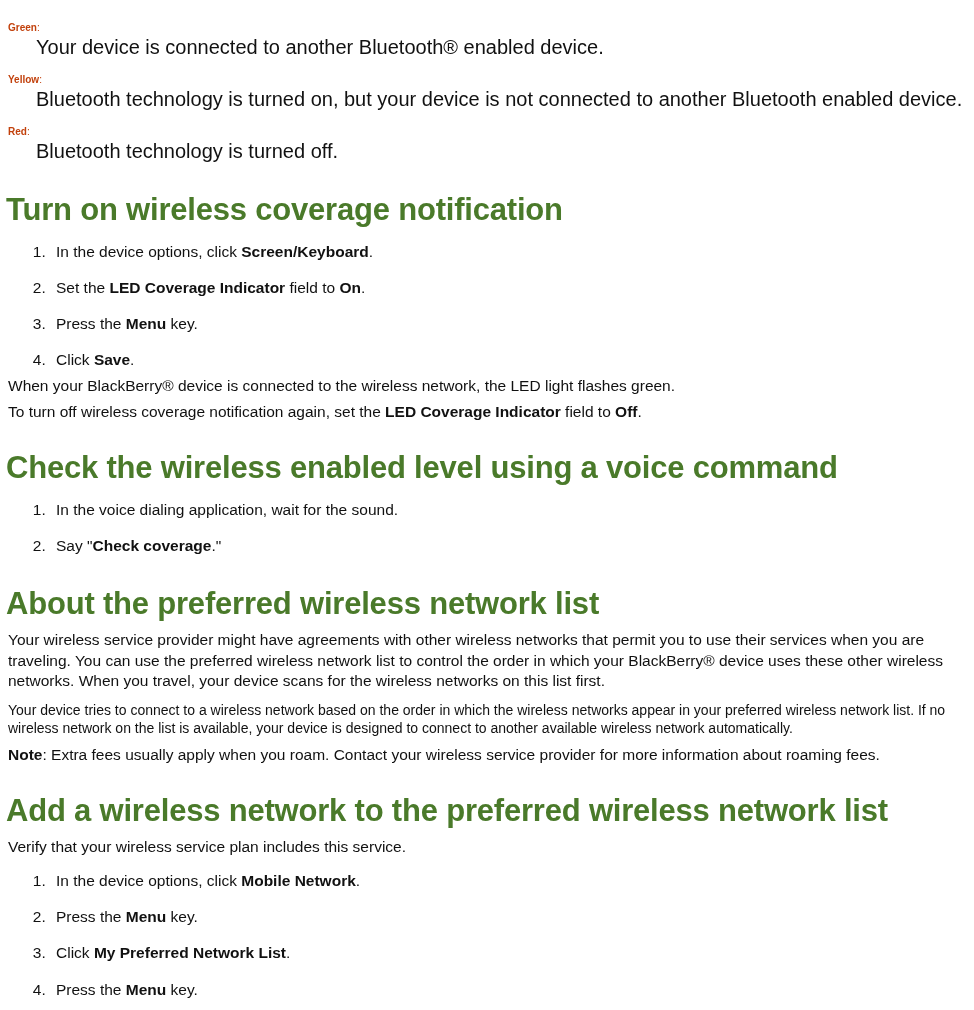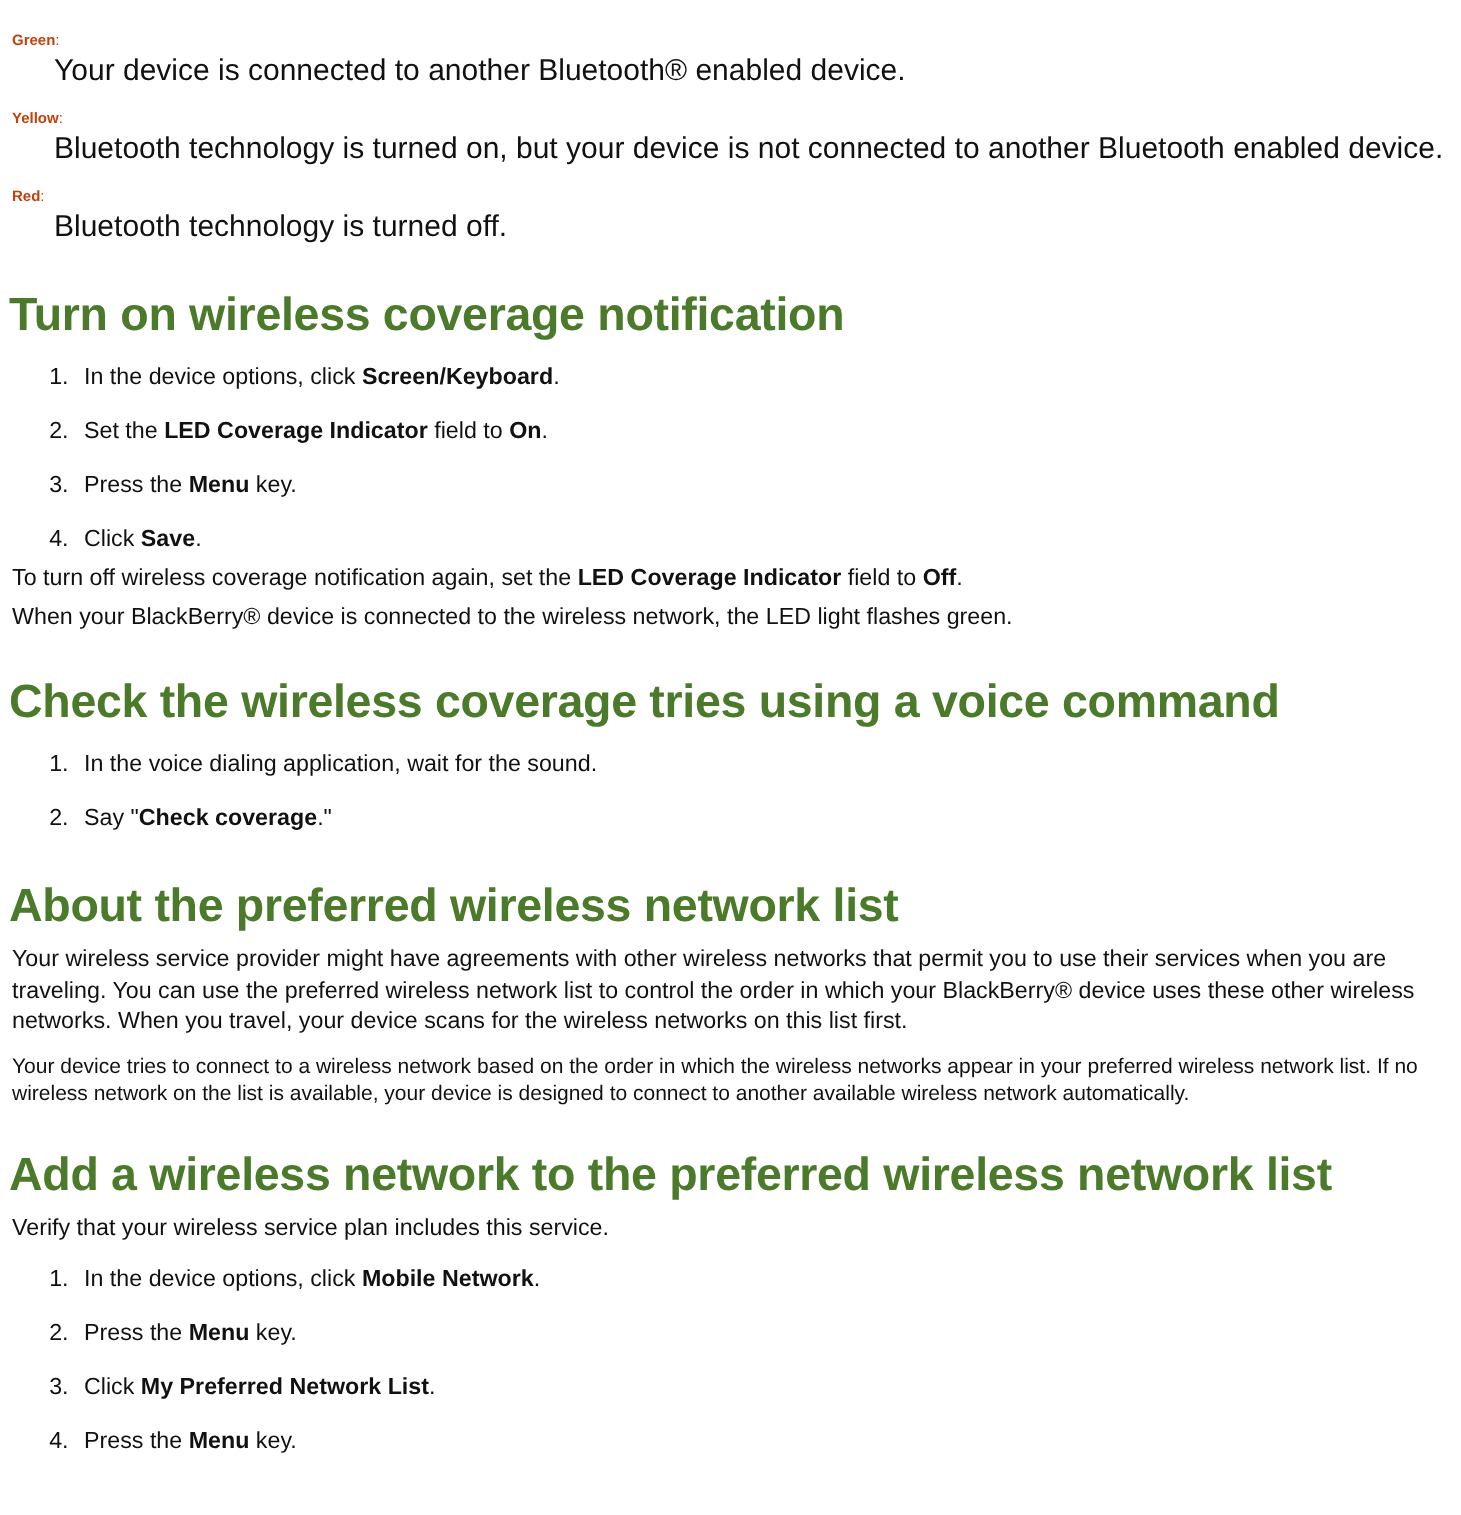--- a/index.html
+++ b/index.html
@@ -85,36 +85,39 @@
     <li>
       <span>Set the </span><span class="bold">LED Coverage Indicator</span><span> field to </span><span class="bold">On</span><span>.</span>
     </li>
     <li>
       <span>Press the </span><span class="bold">Menu</span><span> key.</span>
     </li>
     <li>
       <span>Click </span><span class="bold">Save</span><span>.</span>
     </li>
   </ol>
+  <p class="body">When your BlackBerry® device is connected to the wireless network, the LED light flashes green.</p>
   <p class="body">
     <span>To turn off wireless coverage notification again, set the </span><span class="bold">LED Coverage Indicator</span><span> field to </span><span class="bold">Off</span><span>.</span>
   </p>
-  <p class="body">When your BlackBerry® device is connected to the wireless network, the LED light flashes green.</p>
 
-  <h2 class="section">Check the wireless coverage tries using a voice command</h2>
+  <h2 class="section">Check the wireless enabled level using a voice command</h2>
   <ol class="steps">
     <li>In the voice dialing application, wait for the sound.</li>
     <li>
       <span>Say "</span><span class="bold">Check coverage</span><span>."</span>
     </li>
   </ol>
 
   <h2 class="section">About the preferred wireless network list</h2>
   <p class="body">Your wireless service provider might have agreements with other wireless networks that permit you to use their services when you are traveling. You can use the preferred wireless network list to control the order in which your BlackBerry® device uses these other wireless networks. When you travel, your device scans for the wireless networks on this list first.</p>
   <p class="spaced">Your device tries to connect to a wireless network based on the order in which the wireless networks appear in your preferred wireless network list. If no wireless network on the list is available, your device is designed to connect to another available wireless network automatically.</p>
+  <p class="note-line">
+    <span class="bold">Note</span><span>:  Extra fees usually apply when you roam. Contact your wireless service provider for more information about roaming fees.</span>
+  </p>
 
   <h2 class="section">Add a wireless network to the preferred wireless network list</h2>
   <p class="body">Verify that your wireless service plan includes this service.</p>
   <ol class="steps">
     <li>
       <span>In the device options, click </span><span class="bold">Mobile Network</span><span>.</span>
     </li>
     <li>
       <span>Press the </span><span class="bold">Menu</span><span> key.</span>
     </li>

